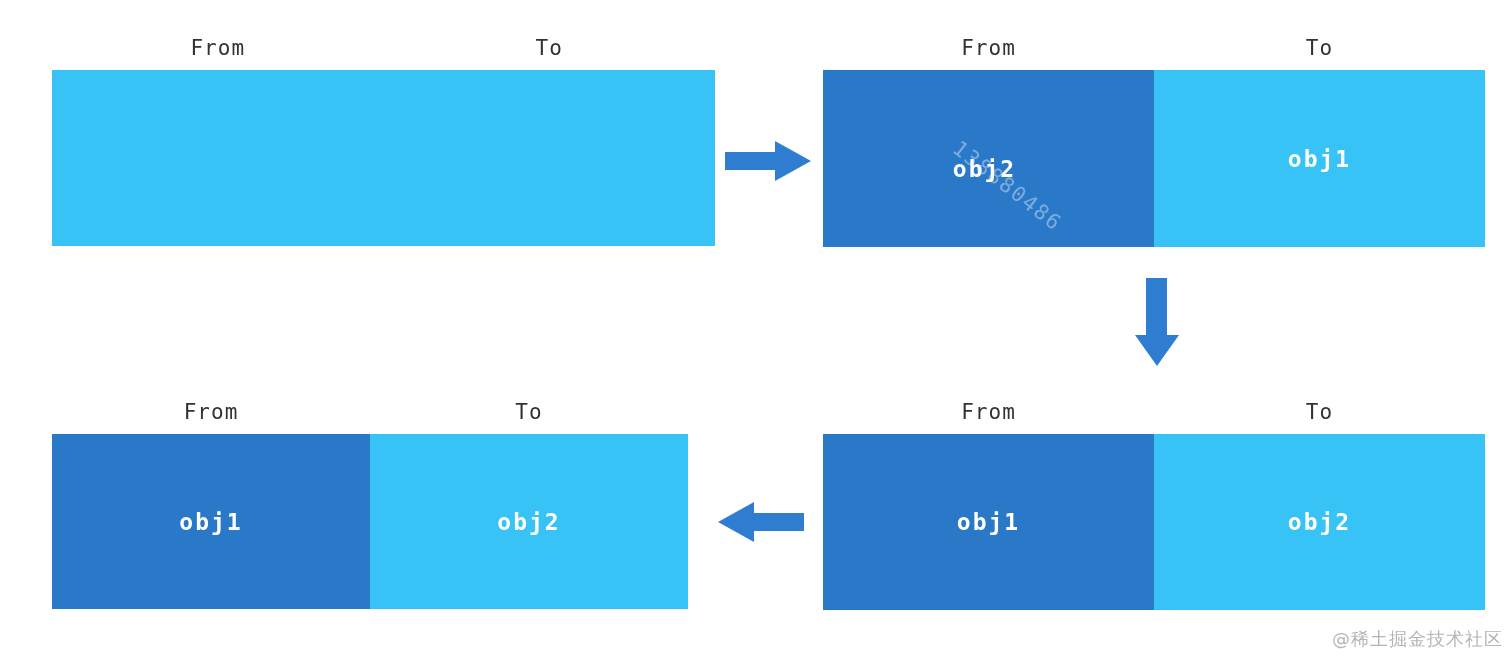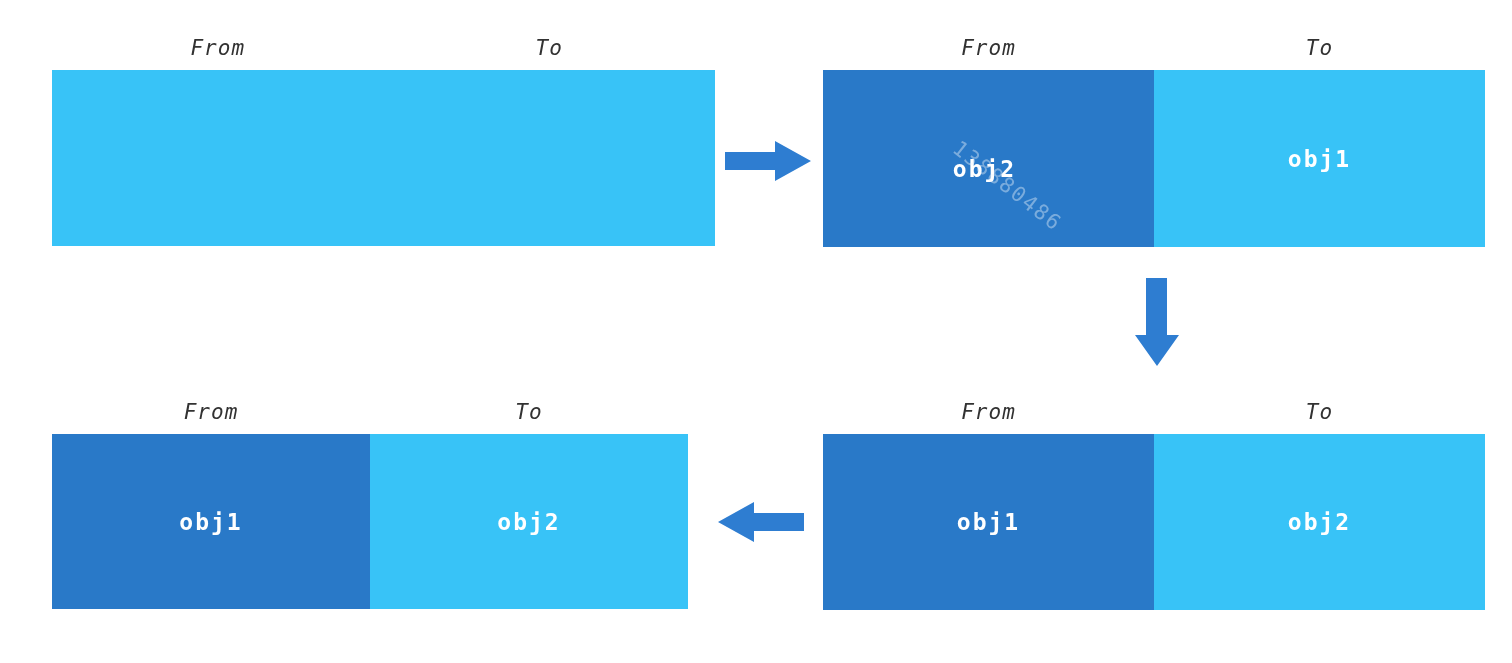--- a/index.html
+++ b/index.html
@@ -4,21 +4,21 @@
 <style>
   html,body{margin:0;padding:0;background:#ffffff;}
   .canvas{
     position:relative;
     width:1512px;height:663px;
     background:#ffffff;
     overflow:hidden;
     font-family:"DejaVu Sans Mono", monospace;
   }
   .panel{position:absolute;}
-  .labels{display:flex;height:44px;font-style:italic;}
+  .labels{display:flex;height:44px;}
   .labels .col-label{
     flex:1 1 50%;
     display:flex;align-items:center;justify-content:center;
     font-size:21px;font-weight:500;
     color:var(--label-text,#323232);
     letter-spacing:1px;
   }
   .box{display:flex;width:100%;}
   .half{
     flex:1 1 50%;
@@ -144,14 +144,15 @@
     <div class="box">
       <div class="half from">
         <div class="value">obj1</div>
       </div>
       <div class="half to">
         <div class="value">obj2</div>
       </div>
     </div>
   </section>
 
+  <div class="footer-watermark">@稀土掘金技术社区</div>
 
 </div>
 
 </body></html>

